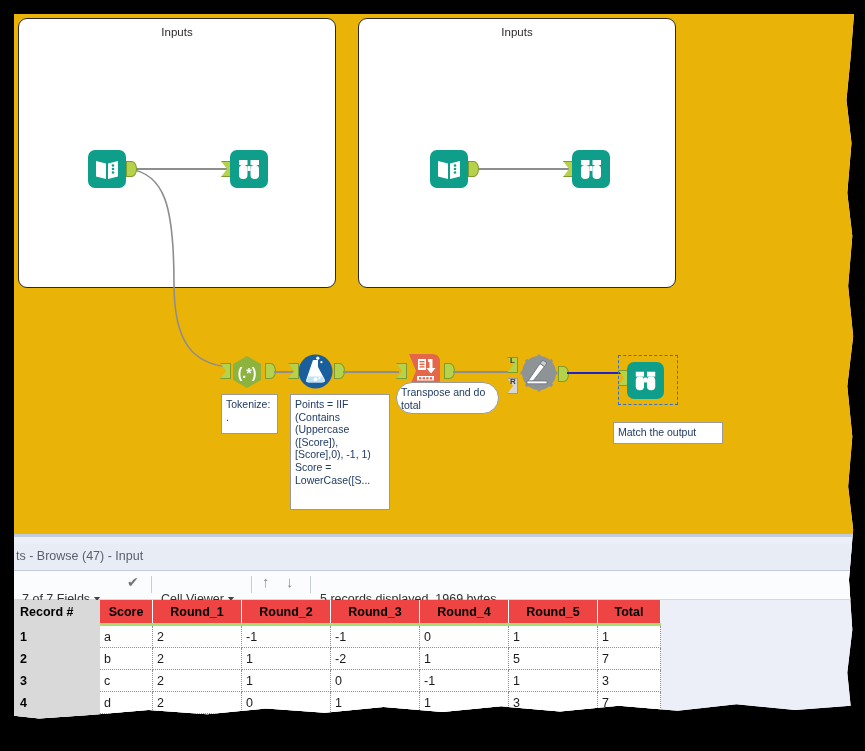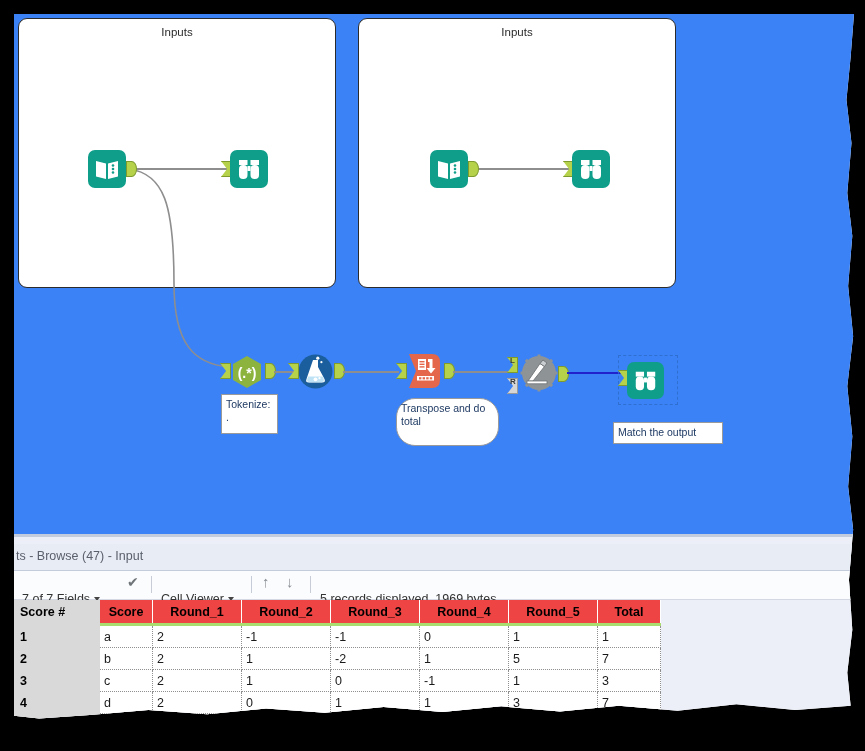--- a/index.html
+++ b/index.html
@@ -16,21 +16,21 @@
       99.6% 6%, 99.1% 12%, 99.7% 18%, 99.2% 25%, 99.8% 31%,
       99.3% 38%, 99.9% 45%, 99.2% 52%, 99.8% 59%, 99.3% 66%,
       99.9% 72%, 99.4% 79%, 99.8% 86%, 99.2% 92%,
       99.6% 96.6%, 93% 97.2%, 86% 96.4%, 79% 97.3%, 72% 96.6%,
       65% 97.4%, 58% 96.7%, 51% 97.5%, 44% 96.8%, 37% 97.6%,
       30% 97.0%, 23% 97.8%, 16% 97.2%, 9% 97.9%, 3% 98.4%, 0% 98.0%
     );
   }
 
   
-  #canvas{position:absolute;left:0;top:0;width:840px;height:520px;background:#3b82f6;}
+  #canvas{position:absolute;left:0;top:0;width:840px;height:520px;background:#eab308;}
 
   .container-box{
     position:absolute;border:1.3px solid #2b2b2b;border-radius:9px;background:#fff;
   }
   .container-title{
     position:absolute;top:7px;left:0;width:100%;text-align:center;
     font-size:11.5px;color:#2b2b2b;font-family:"Liberation Sans",sans-serif;
   }
 
   
@@ -242,22 +242,29 @@
             <rect x="9" y="10" width="8.5" height="5" fill="#ffffff"></rect>
             <rect x="20.5" y="10" width="8.5" height="5" fill="#ffffff"></rect>
             <rect x="17.5" y="16" width="3" height="5" fill="#ffffff"></rect>
           </svg>
         </div>
       </div>
 
       <div class="note" style="left:207px;top:380px;width:57px;height:40px;">Tokenize:
 .</div>
 
-
-      <div class="note" style="left:382px;top:384px;width:103px;height:48px;border-radius:19px;">Transpose and do
+      <div class="note" style="left:276px;top:380px;width:100px;height:116px;">Points = IIF
+(Contains
+(Uppercase
+([Score]),
+[Score],0), -1, 1)
+Score =
+LowerCase([S...</div>
+
+      <div class="note" style="left:382px;top:368px;width:103px;height:32px;border-radius:19px;">Transpose and do
 total</div>
 
 
       <div class="note" style="left:599px;top:408px;width:110px;height:22px;">Match the output</div>
     </div>
 
     <div id="results">
       <div class="res-topline"></div>
 
       <div class="res-title">
@@ -277,21 +284,21 @@
         <div class="tb-item" style="left:248px;color:#8a8f96;font-size:15px;top:2px;">↑</div>
         <div class="tb-item" style="left:272px;color:#8a8f96;font-size:15px;top:2px;">↓</div>
         <div class="tb-sep" style="left:296px;"></div>
         <div class="tb-item" style="left:306px;">5 records displayed, 1969 bytes</div>
       </div>
 
       <div id="grid">
         <table>
           <thead>
             <tr>
-              <th class="rec" style="width:74px;">Score #</th>
+              <th class="rec" style="width:74px;">Record #</th>
             <th class="col" style="width: 52px;">Score</th>
                 <th class="col" style="width: 88px;">Round_1</th>
                 <th class="col" style="width: 88px;">Round_2</th>
                 <th class="col" style="width: 88px;">Round_3</th>
                 <th class="col" style="width: 88px;">Round_4</th>
                 <th class="col" style="width: 88px;">Round_5</th>
                 <th class="col" style="width: 62px;">Total</th>
               </tr>
           </thead>
           <tbody>

